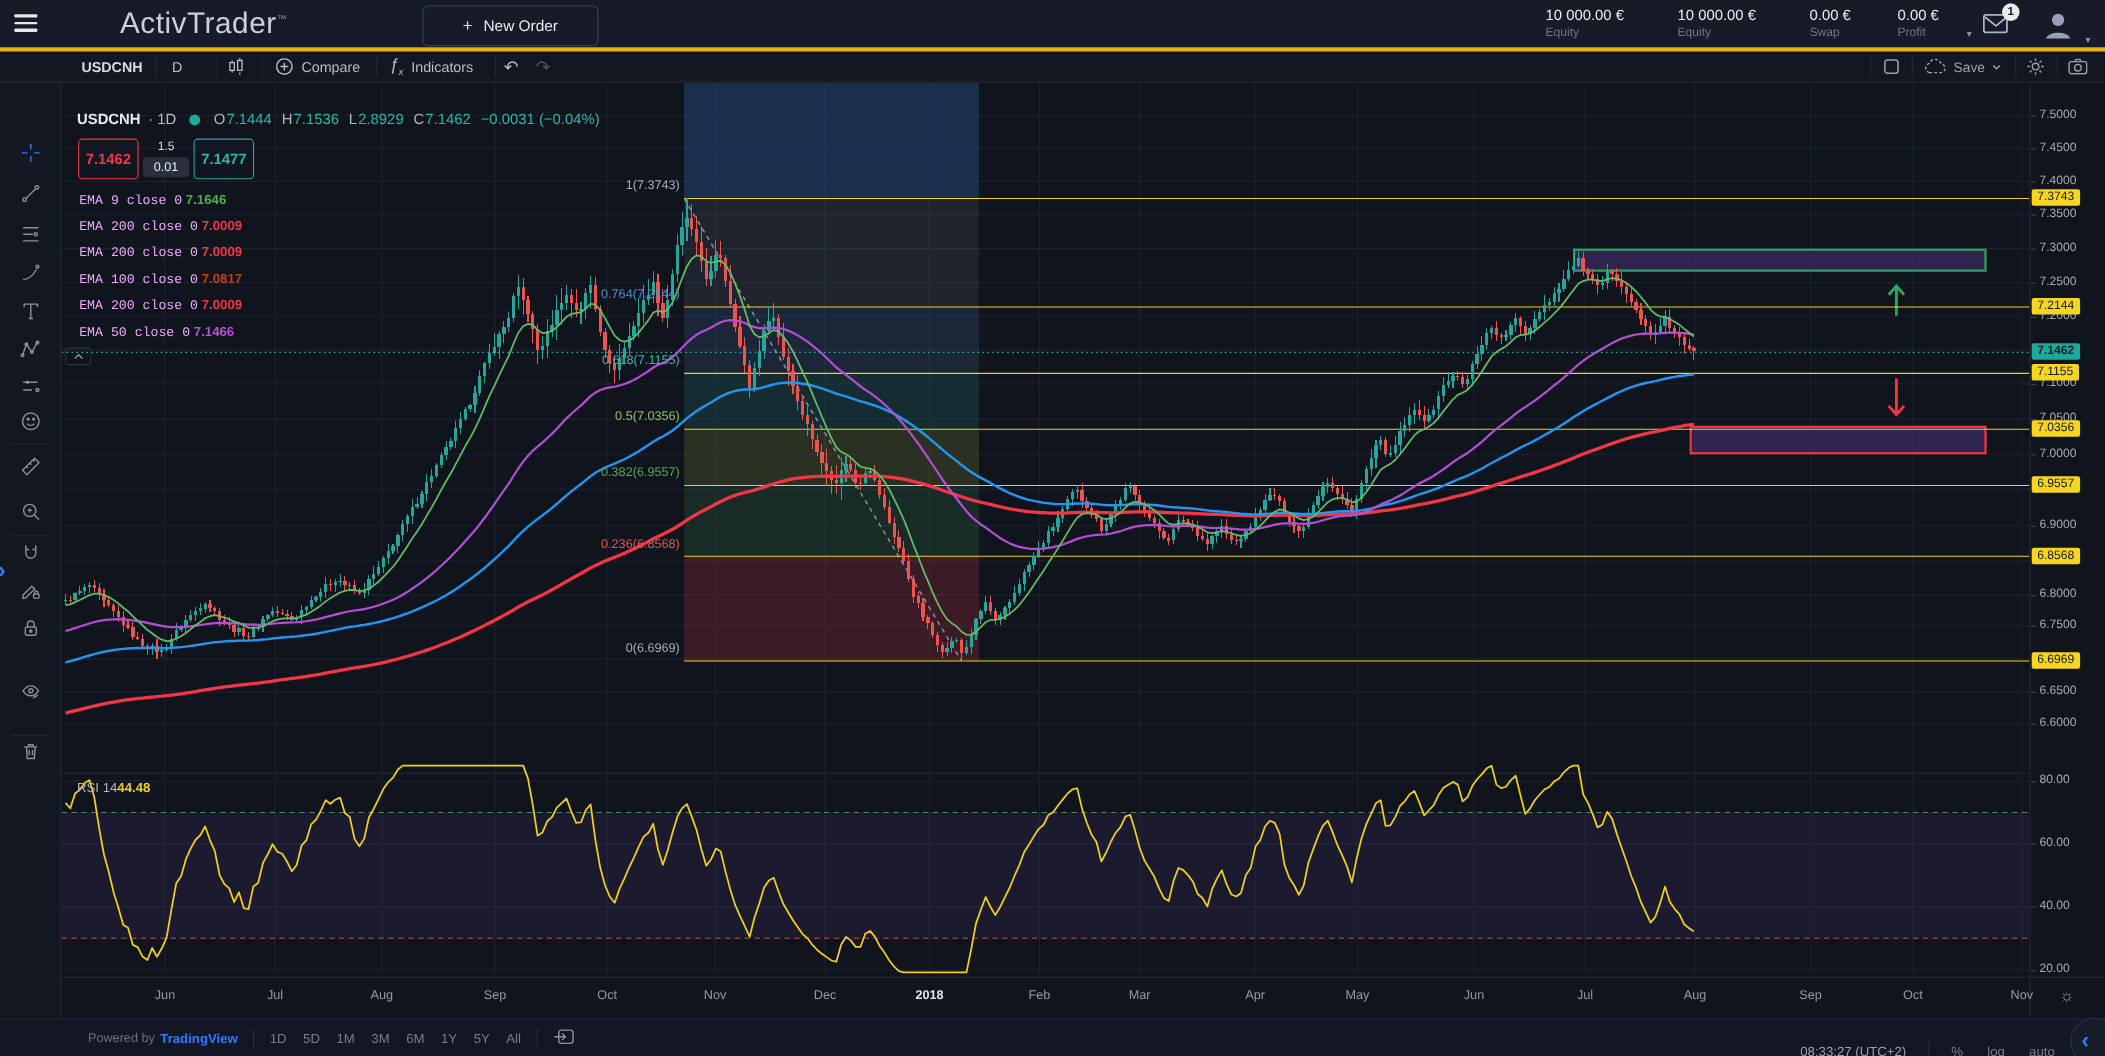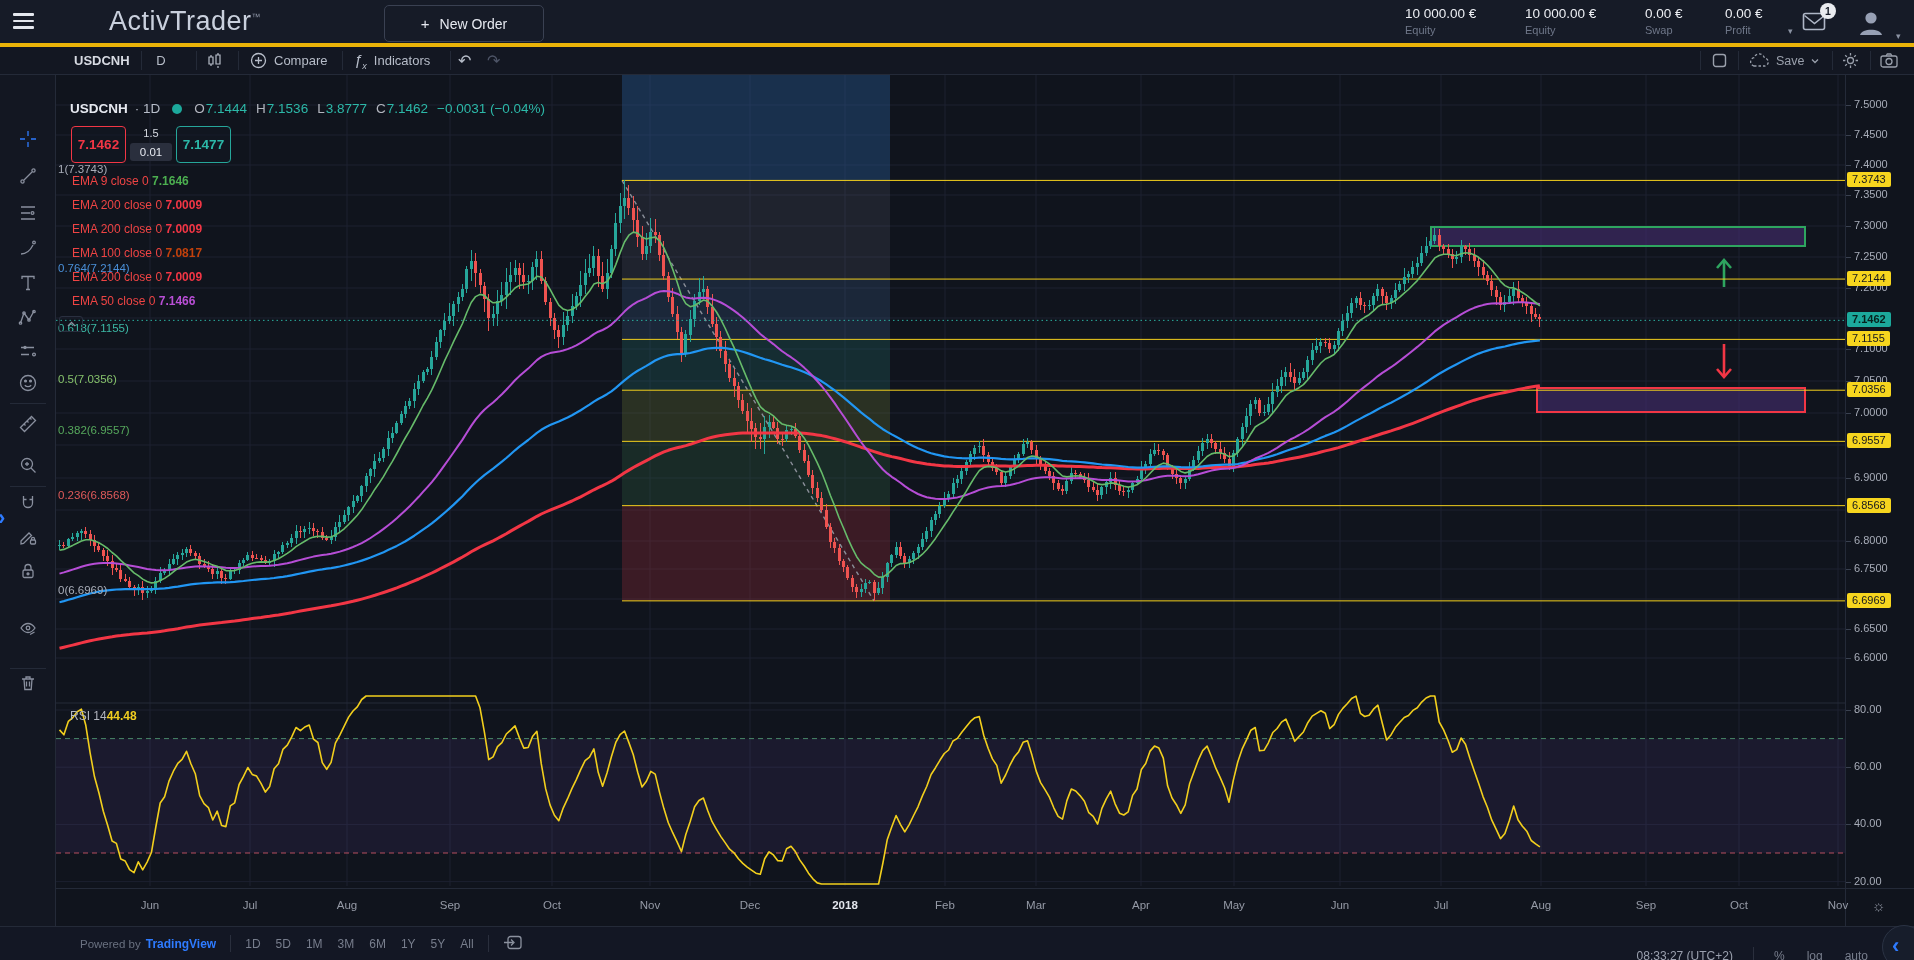--- a/index.html
+++ b/index.html
@@ -66,23 +66,23 @@
   #legend-dot { width:10px; height:10px; border-radius:50%; background:#1ca99c; margin-left:12px; }
   #legend-ohlc { margin-left:12px; display:flex; gap:9px; }
   #legend-ohlc .k { color:#b2b5be; }
   #legend-ohlc .v { color:#2cb8a8; margin-left:1px; }
   #legend-change { color:#2cb8a8; margin-left:9px; }
   #sell-box { position:absolute; left:71px; top:126px; width:55px; height:37px; border:1.5px solid #f23645; border-radius:4px; color:#f23645; font-size:13.5px; font-weight:700; display:flex; align-items:center; justify-content:center; z-index:15; cursor:pointer; background:rgba(19,23,34,.55); }
   #buy-box { position:absolute; left:176px; top:126px; width:55px; height:37px; border:1.5px solid #26a69a; border-radius:4px; color:#2cb8a8; font-size:13.5px; font-weight:700; display:flex; align-items:center; justify-content:center; z-index:15; cursor:pointer; background:rgba(19,23,34,.55); }
   #spread-lbl { position:absolute; left:128px; top:127px; width:46px; text-align:center; font-size:11px; color:#d5d9e0; z-index:15; }
   #qty-pill { position:absolute; left:130px; top:143px; width:42px; height:18px; background:#2a2f3d; border-radius:3px; color:#e6e9f0; font-size:11.5px; display:flex; align-items:center; justify-content:center; z-index:15; cursor:pointer; }
   .ema-row { position:absolute; left:72px; font-size:12px; z-index:15; white-space:nowrap; }
-  .ema-row .n { color:#ef4444; }
+  .ema-row .n { color:#f0abfc;font-family:Liberation Mono, monospace; }
   #collapse-btn { position:absolute; left:59px; top:316px; width:24px; height:16px; border:1px solid #2a3040; border-radius:3px; display:flex; align-items:center; justify-content:center; color:#8b919e; z-index:15; cursor:pointer; }
-  .fib-lbl { position:absolute; font-size:11.5px; z-index:12; width:560px; }
+  .fib-lbl { position:absolute; font-size:11.5px; z-index:12; width:560px; text-align:right; }
   #rsi-label { position:absolute; left:70px; top:709px; font-size:12px; z-index:15; }
   #rsi-label .n { color:#b2b5be; }
 
   
   #bottom-bar { position:absolute; left:0; top:926px; width:1914px; height:34px; background:#131724; border-top:1px solid #242a38; z-index:30; display:flex; align-items:center; font-size:12px; color:#787e8d; }
   #powered { margin-left:80px; font-size:11.5px; color:#6a7180; }
   #tv-link { color:#2e7bff; font-weight:700; font-size:12px; margin-left:5px; cursor:pointer; }
   .bsep { width:1px; height:17px; background:#2a2f3d; margin:0 14px; }
   #ranges { display:flex; gap:15px; }
   #ranges span { cursor:pointer; }
@@ -1080,21 +1080,21 @@
       </g>
     </svg>
 
   <div id="legend-row">
     <span id="legend-symbol">USDCNH</span>
     <span id="legend-interval">· <span>1D</span></span>
     <span id="legend-dot"></span>
     <span id="legend-ohlc">
         <span><span class="k">O</span><span class="v">7.1444</span></span>
         <span><span class="k">H</span><span class="v">7.1536</span></span>
-        <span><span class="k">L</span><span class="v">3.8777</span></span>
+        <span><span class="k">L</span><span class="v">2.8929</span></span>
         <span><span class="k">C</span><span class="v">7.1462</span></span>
       </span>
     <span id="legend-change">−0.0031 (−0.04%)</span>
   </div>
   <div id="sell-box">7.1462</div>
   <div id="spread-lbl">1.5</div>
   <div id="qty-pill">0.01</div>
   <div id="buy-box">7.1477</div>
   <div id="ema-rows">
       <div class="ema-row" style="top:174px"><span class="n">EMA 9 close 0</span>  <span style="color:#4caf50;font-weight:700">7.1646</span></div>

